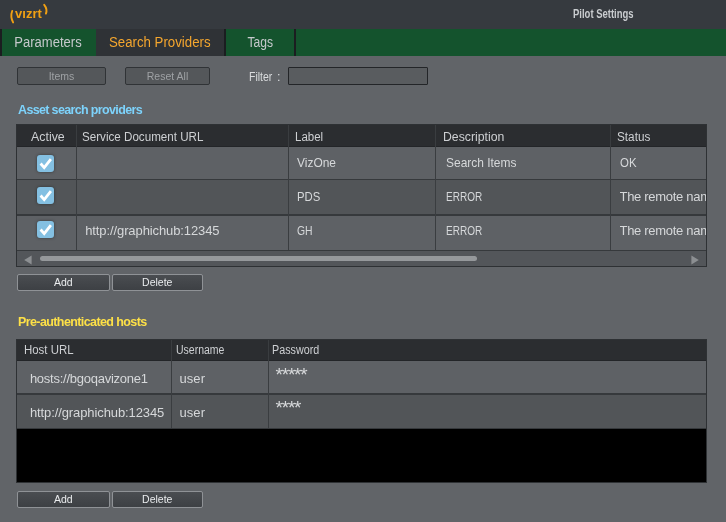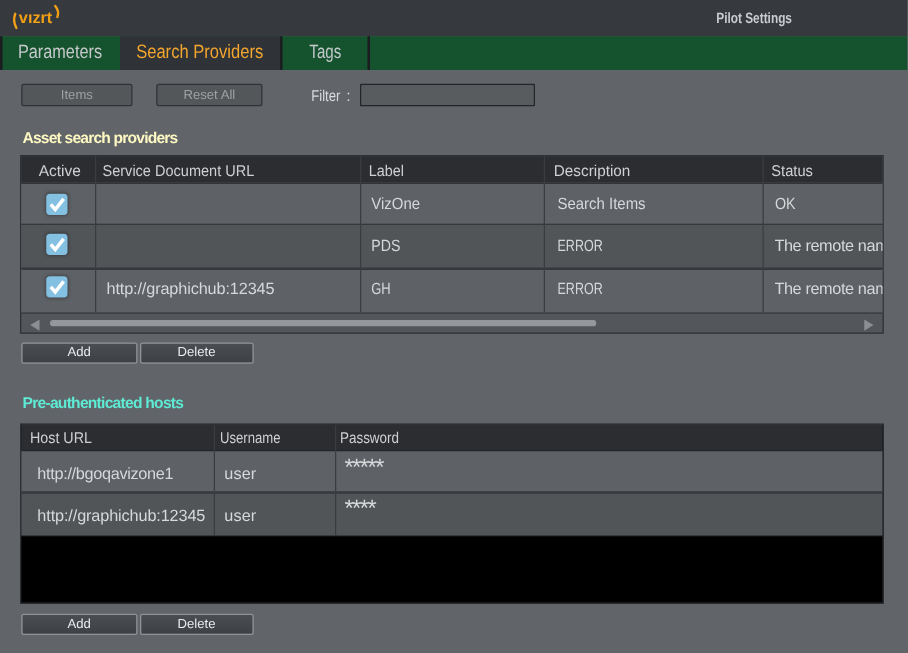--- a/index.html
+++ b/index.html
@@ -34,21 +34,21 @@
   <div class="abs" style="left:96px;top:0;width:127.5px;height:27px;color:#f4a62e;font-size:15.5px;text-align:center;line-height:26px;transform:scaleX(0.855);transform-origin:63.75px 0;">Search Providers</div>
   <div class="abs" style="left:225.5px;top:0;width:68.5px;height:27px;color:#c6c9cc;font-size:15.5px;text-align:center;line-height:26px;transform:scaleX(0.78);transform-origin:34.25px 0;">Tags</div>
 </div>
 
 <div class="abs" style="left:17px;top:67px;width:89px;height:18px;background:#54575a;border:1px solid #303336;border-radius:2px;color:#9ea1a4;font-size:10.5px;text-align:center;line-height:16px;">Items</div>
 <div class="abs" style="left:125px;top:67px;width:85px;height:18px;background:#54575a;border:1px solid #303336;border-radius:2px;color:#9ea1a4;font-size:10.5px;text-align:center;line-height:16px;">Reset All</div>
 <div class="abs" style="left:249px;top:70px;font-size:12.5px;color:#dadcde;transform:scaleX(0.84);transform-origin:0 0;">Filter</div>
 <div class="abs" style="left:277px;top:70px;font-size:12.5px;color:#dadcde;">:</div>
 <div class="abs" style="left:288px;top:67px;width:140px;height:18px;background:#595c5f;border:1.5px solid #232528;border-radius:1px;"></div>
 
-<div class="abs" style="left:18px;top:103px;font-size:12.5px;font-weight:bold;letter-spacing:-0.65px;color:#fef9c3;">Asset search providers</div>
+<div class="abs" style="left:18px;top:103px;font-size:12.5px;font-weight:bold;letter-spacing:-0.65px;color:#7dd3fc;">Asset search providers</div>
 
 <div class="tbl" style="top:124px;height:143px;background:#53565a;">
 
   <div class="abs" style="left:0;top:0;width:689px;height:21px;background:#2b2d30;"></div>
   <div class="hdrtxt" style="left:13.8px;transform:scaleX(0.99);">Active</div>
   <div class="hdrtxt" style="left:65.1px;transform:scaleX(0.93);">Service Document URL</div>
   <div class="hdrtxt" style="left:277.8px;transform:scaleX(0.92);">Label</div>
   <div class="hdrtxt" style="left:426.2px;transform:scaleX(0.98);">Description</div>
   <div class="hdrtxt" style="left:599.8px;transform:scaleX(0.94);">Status</div>
 
@@ -100,40 +100,40 @@
     </svg>
   <div class="abs" style="left:23px;top:131px;width:437px;height:4.5px;background:#95989b;border-radius:2.5px;"></div>
   <svg class="abs" style="left:672.5px;top:129px;" width="12" height="12" viewBox="0 0 12 12">
       <path d="M 1.4 1.5 L 8.8 6 L 1.4 10.5 Z" fill="#8c8f92"></path>
     </svg>
 </div>
 
 <div class="btn2" style="left:17px;top:273.5px;width:92.5px;">Add</div>
 <div class="btn2" style="left:112px;top:273.5px;width:90.5px;">Delete</div>
 
-<div class="abs" style="left:18px;top:315px;font-size:12.5px;font-weight:bold;letter-spacing:-0.6px;color:#5eead4;text-align:right;">Pre-authenticated hosts</div>
+<div class="abs" style="left:18px;top:315px;font-size:12.5px;font-weight:bold;letter-spacing:-0.6px;color:#fde047;text-align:right;">Pre-authenticated hosts</div>
 
 <div class="tbl" style="top:339px;height:144px;background:#000000;">
 
   <div class="abs" style="left:0;top:0;width:689px;height:20px;background:#2b2d30;"></div>
   <div class="hdrtxt" style="left:7.4px;top:0;transform:scaleX(0.915);">Host URL</div>
   <div class="hdrtxt" style="left:159.1px;top:0;transform:scaleX(0.84);">Username</div>
   <div class="hdrtxt" style="left:254.6px;top:0;transform:scaleX(0.86);">Password</div>
 
   <div class="abs" style="left:0;top:20px;width:689px;height:33.5px;background:#5e6165;"></div>
   <div class="abs" style="left:0;top:53.5px;width:689px;height:34.5px;background:#525558;"></div>
 
   <div class="abs" style="left:0;top:19.5px;width:689px;height:1px;background:#232528;"></div>
   <div class="abs" style="left:0;top:53px;width:689px;height:1.5px;background:#36393c;"></div>
   <div class="abs" style="left:0;top:87.5px;width:689px;height:1.5px;background:#36393c;"></div>
 
   <div class="vsep" style="left:154px;top:0;height:88px;"></div>
   <div class="vsep" style="left:251px;top:0;height:88px;"></div>
 
-  <div class="cell" style="left:12.9px;top:31px;letter-spacing:-0.25px;">http://bgoqavizone1</div>
+  <div class="cell" style="left:12.9px;top:31px;letter-spacing:-0.25px;">hosts://bgoqavizone1</div>
   <div class="cell" style="left:162.4px;top:31px;letter-spacing:0.1px;">user</div>
   <div class="cell" style="left:258.5px;top:23.5px;font-size:19px;letter-spacing:-1.2px;">*****</div>
 
   <div class="cell" style="left:12.9px;top:64.5px;letter-spacing:-0.1px;">http://graphichub:12345</div>
   <div class="cell" style="left:162.4px;top:64.5px;letter-spacing:0.1px;">user</div>
   <div class="cell" style="left:258.5px;top:57px;font-size:19px;letter-spacing:-1.2px;">****</div>
 </div>
 
 <div class="btn2" style="left:17px;top:491px;width:92.5px;">Add</div>
 <div class="btn2" style="left:112px;top:491px;width:90.5px;">Delete</div>

